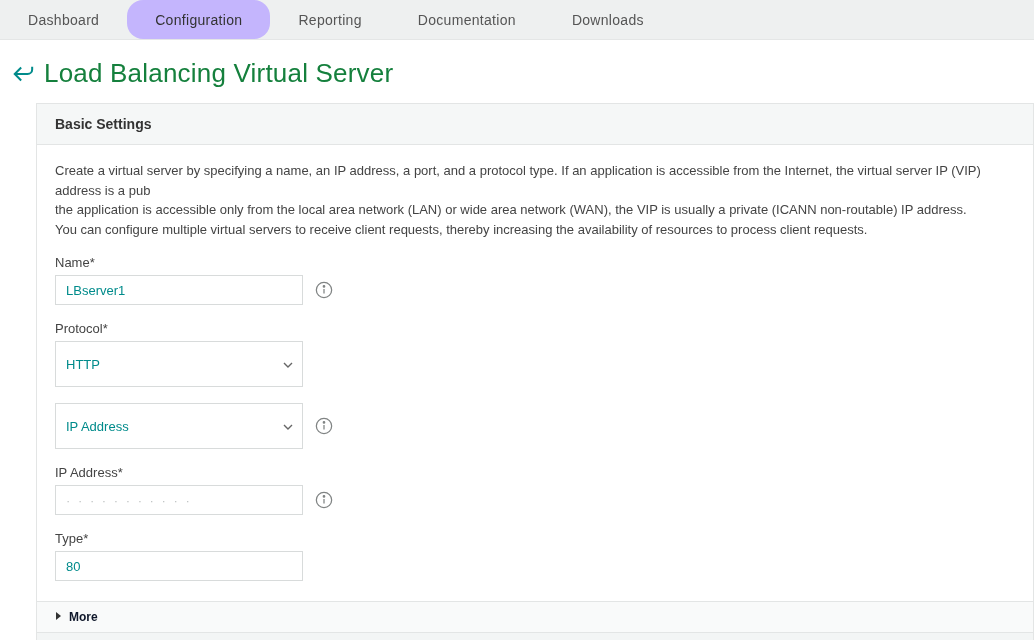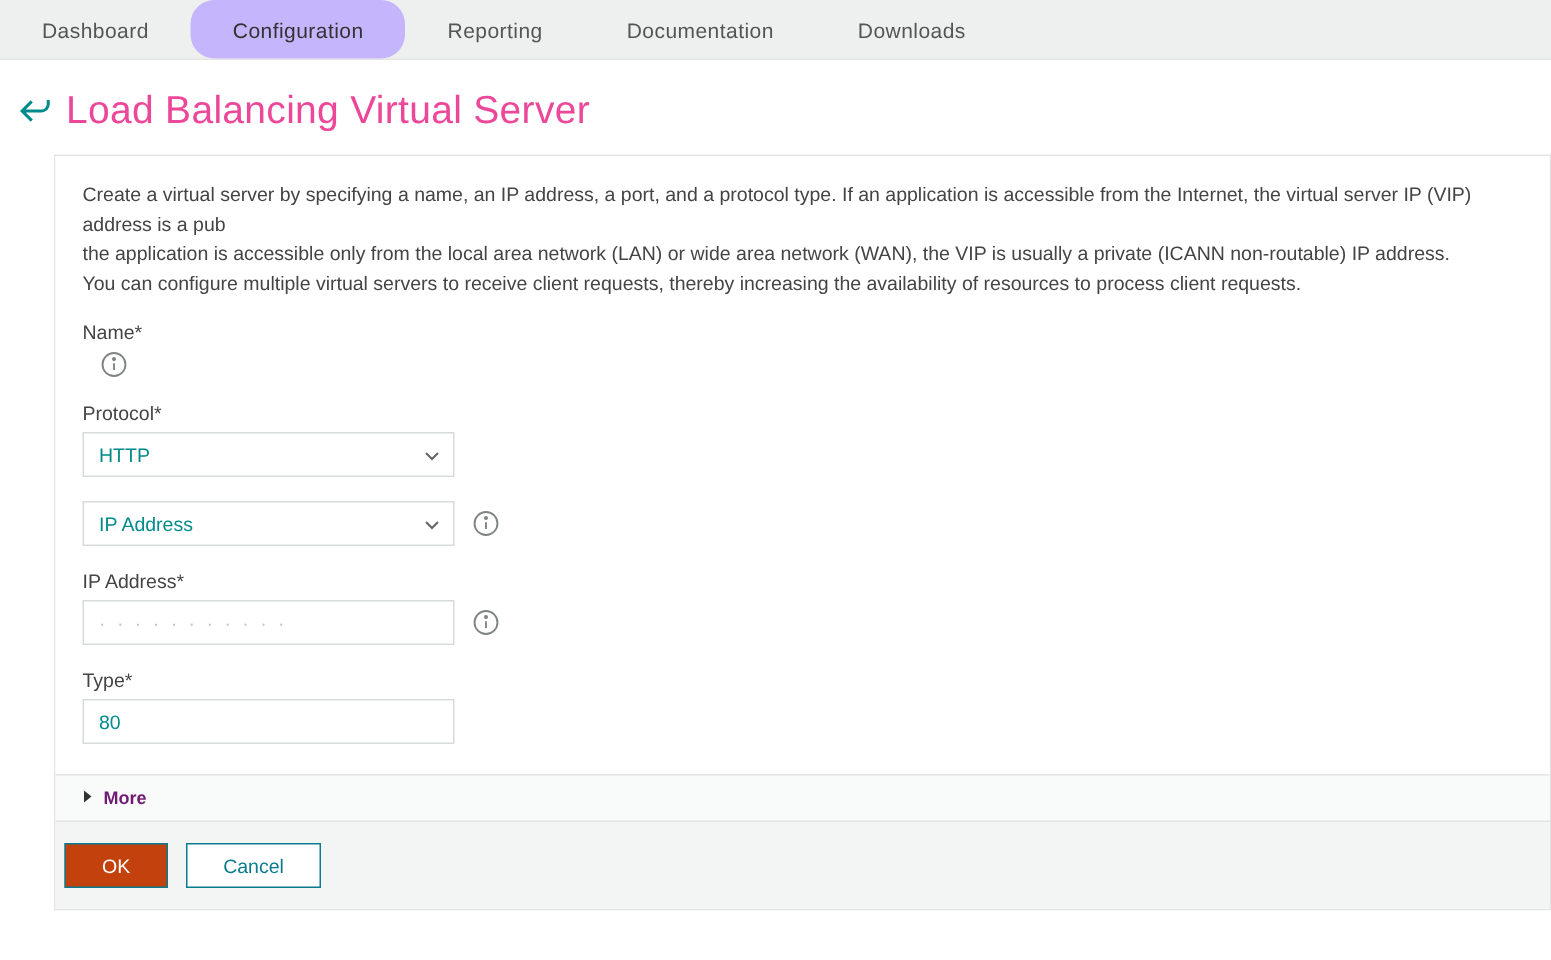--- a/index.html
+++ b/index.html
@@ -4,37 +4,37 @@
 <style>
   * { box-sizing: border-box; margin: 0; padding: 0; }
   body { font-family: -apple-system, BlinkMacSystemFont, "Segoe UI", Helvetica, Arial, sans-serif; color: #333; background: #fff; }
   .tabbar { display: flex; background: #eef0f0; border-bottom: 1px solid #e4e6e6; height: 40px; align-items: stretch; }
   .tab { padding: 0 28px; display: flex; align-items: center; font-size: 14px; color: #555; cursor: pointer; letter-spacing: 0.3px; border-radius: 16px; }
   .tab.active { background: #c4b5fd; color: #333; }
   .page { padding: 18px 0 0 0; }
   .page-header { display: flex; align-items: center; padding: 0 10px 14px 10px; }
   .back-arrow { width: 26px; height: 26px; color: #008b8b; cursor: pointer; margin-right: 8px; display: flex; align-items: center; justify-content: center; }
   .back-arrow svg { width: 22px; height: 20px; }
-  .page-title { font-size: 26px; font-weight: 400; color: #ec4899; letter-spacing: 0.2px; }
+  .page-title { font-size: 26px; font-weight: 400; color: #15803d; letter-spacing: 0.2px; }
   .panel { margin: 0 0 0 36px; border: 1px solid #e3e5e5; }
   .panel-header { background: #f5f7f7; border-bottom: 1px solid #e3e5e5; padding: 12px 18px; font-size: 14px; font-weight: 600; color: #333; }
   .panel-body { padding: 16px 30px 10px 18px; background: #fff; }
   .desc { font-size: 13px; color: #444; line-height: 1.5; margin-bottom: 14px; }
   .form-row { margin-bottom: 10px; margin-top: 16px; }
   .form-label { font-size: 13px; color: #444; margin-bottom: 5px; display: block; }
   .field-wrap { display: flex; align-items: center; }
   .text-input { width: 248px; height: 30px; border: 1px solid #d8dbdb; padding: 0 10px; font-size: 13px; color: #008b8b; background: #fff; }
   .text-input::placeholder { color: #c0c4c4; }
   .ip-input { color: #c8cbcb; letter-spacing: 2px; }
-  .select { width: 248px; height: 30px; border: 1px solid #d8dbdb; background: #fff; font-size: 13px; color: #008b8b; padding: 0 10px; display: flex; align-items: center; justify-content: space-between; cursor: pointer; position: relative; }
+  .select { width: 248px; height: 46px; border: 1px solid #d8dbdb; background: #fff; font-size: 13px; color: #008b8b; padding: 0 10px; display: flex; align-items: center; justify-content: space-between; cursor: pointer; position: relative; }
   .chevron { width: 10px; height: 10px; }
   .chevron svg { width: 12px; height: 12px; display: block; }
   .info-icon { width: 18px; height: 18px; margin-left: 12px; color: #808484; display: flex; align-items: center; justify-content: center; }
   .info-icon svg { width: 18px; height: 18px; }
-  .more-row { border-top: 1px solid #e3e5e5; background: #f9fafa; padding: 8px 18px; display: flex; align-items: flex-end; cursor: pointer; font-size: 12px; font-weight: 600; color: #701a75; }
+  .more-row { border-top: 1px solid #e3e5e5; background: #f9fafa; padding: 8px 18px; display: flex; align-items: flex-end; cursor: pointer; font-size: 12px; font-weight: 600; color: #0f172a; }
   .more-row .caret { margin-right: 6px; }
   .footer { border-top: 1px solid #e3e5e5; padding: 14px 6px; background: #f3f5f5; display: flex; gap: 12px; }
   .btn { height: 30px; padding: 0 24px; font-size: 13px; border: 1px solid; cursor: pointer; display: inline-flex; align-items: center; justify-content: center; }
   .btn-primary { background: #c2410c; color: #fff; border-color: #0a7a8f; }
   .btn-secondary { background: #fff; color: #0a7a8f; border-color: #0a7a8f; }
 </style>
 </head>
 <body>
 
 <div class="tabbar">
@@ -59,30 +59,32 @@
   <div class="page-header">
     <div class="back-arrow">
       <svg viewBox="0 0 24 20" fill="none" stroke="currentColor" stroke-width="2.2">
           <path d="M10 3 L3 10 L10 17 M3 10 H17 A5 5 0 0 0 22 5 V2"></path>
         </svg>
     </div>
     <h1 class="page-title">Load Balancing Virtual Server</h1>
   </div>
 
   <div class="panel">
+    <div class="panel-header">Basic Settings</div>
     <div class="panel-body">
       <div class="desc">
         <span>Create a virtual server by specifying a name, an IP address, a port, and a protocol type. If an application is accessible from the Internet, the virtual server IP (VIP) address is a pub</span><br>
         <span>the application is accessible only from the local area network (LAN) or wide area network (WAN), the VIP is usually a private (ICANN non-routable) IP address.</span><br>
         <span>You can configure multiple virtual servers to receive client requests, thereby increasing the availability of resources to process client requests.</span>
       </div>
 
       <div class="form-row">
         <label class="form-label">Name*</label>
         <div class="field-wrap">
+          <input class="text-input" value="LBserver1" style="">
           <span class="info-icon">
             <svg viewBox="0 0 20 20" fill="none" stroke="currentColor" stroke-width="1.4">
                 <circle cx="10" cy="10" r="8.5"></circle>
                 <line x1="10" y1="9" x2="10" y2="14"></line>
                 <circle cx="10" cy="6" r="0.8" fill="currentColor"></circle>
               </svg>
           </span>
         </div>
       </div>
 

